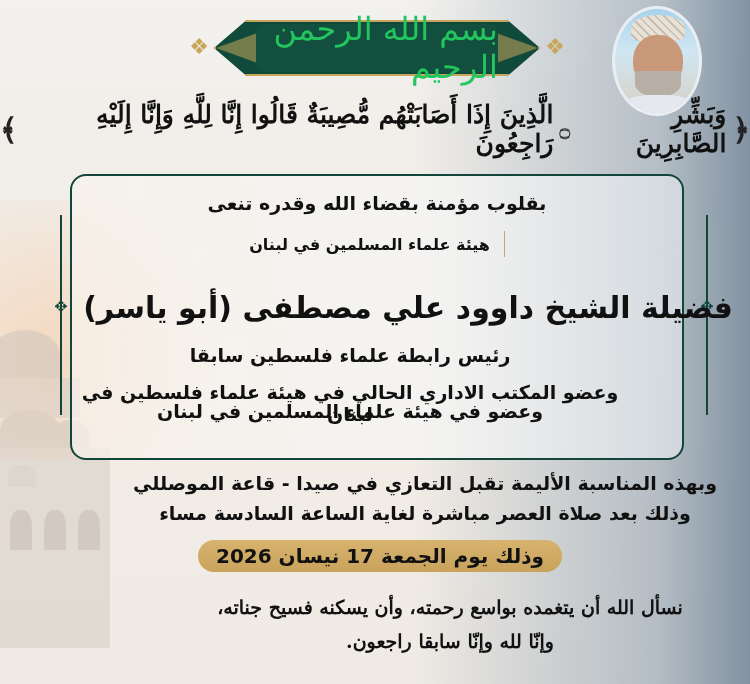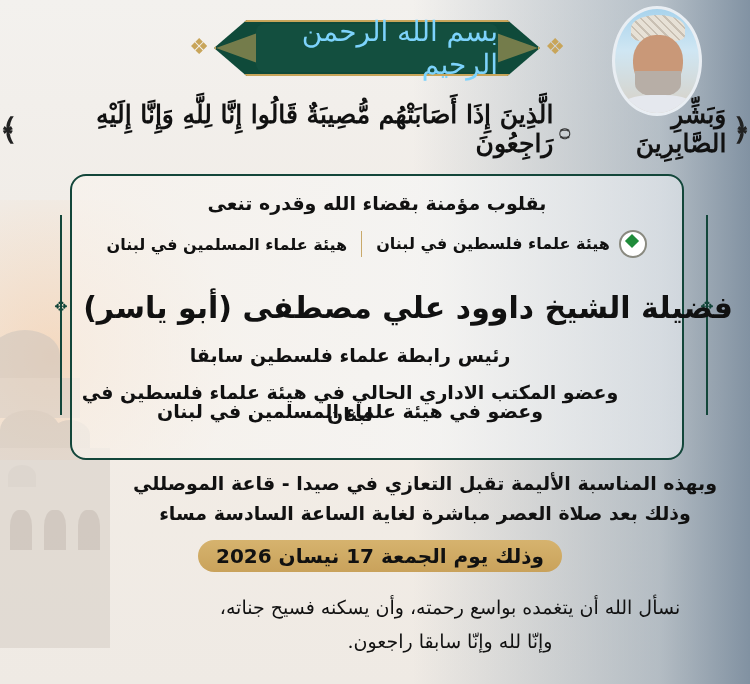--- a/index.html
+++ b/index.html
@@ -29,21 +29,21 @@
     .banner-plate {
       position: absolute; left: 28px; right: 28px; top: 0; bottom: 0;
       background: #0f4a3a;
       border: 2px solid #c8a55a;
       clip-path: polygon(10% 0, 90% 0, 100% 50%, 90% 100%, 10% 100%, 0 50%);
     }
     .banner-inner {
       position: absolute; left: 70px; right: 70px; top: 4px; bottom: 4px;
       background: #134f3f; border-radius: 8px;
       display: flex; align-items: center; justify-content: center;
-      color: #7dd3fc; font-family: "DejaVu Serif", serif; font-size: 28px;
+      color: #22c55e; font-family: "DejaVu Serif", serif; font-size: 32px;
       direction: rtl;
     }
     .banner-orn { position: absolute; top: 16px; width: 22px; height: 22px; color: #c8a55a; font-size: 22px; line-height: 22px; text-align: center; }
     .banner-orn.l { left: 2px; } .banner-orn.r { right: 2px; }
     .banner-wing { position: absolute; top: 10px; width: 50px; height: 36px; background: rgba(200,165,90,0.55); }
     .banner-wing.l { left: 30px; clip-path: polygon(0 50%, 100% 0, 100% 100%); }
     .banner-wing.r { right: 30px; clip-path: polygon(100% 50%, 0 0, 0 100%); }
 
     
     .photo {
@@ -98,21 +98,21 @@
 
     .cond { position: absolute; left: 120px; width: 610px; font-size: 19px; font-weight: bold; }
     .cond.c1 { top: 472px; } .cond.c2 { top: 502px; }
 
     .date-pill {
       position: absolute; left: 198px; top: 540px; width: 364px; height: 32px;
       background: linear-gradient(180deg, #d6b36e, #c9a25b);
       border-radius: 18px; display: flex; align-items: center; justify-content: center;
       font-size: 20px; font-weight: bold; direction: rtl;
     }
-    .prayer { position: absolute; left: 170px; width: 560px; font-family: "DejaVu Serif", serif; font-size: 19px; }
+    .prayer { position: absolute; left: 170px; width: 560px; font-family: "DejaVu Serif", serif; font-size: 19px; font-weight: bold; }
     .prayer.p1 { top: 596px; } .prayer.p2 { top: 630px; }
   </style>
 </head>
 <body>
 
 <div class="warm-glow"></div>
 
 <div class="mosque">
   <div class="dome" style="left:-10px;top:0;width:70px;height:50px;"></div>
   <div class="mbody" style="left:-10px;top:48px;width:90px;height:40px;"></div>
@@ -151,24 +151,20 @@
 
 <div class="frame"></div>
 <div class="frame-side l"></div>
 <div class="frame-side r"></div>
 <div class="frame-knot l">✥</div>
 <div class="frame-knot r">✥</div>
 
 <div class="intro ar">بقلوب مؤمنة بقضاء الله وقدره تنعى</div>
 
 <div class="orgs">
-  <span>
-    <span class="org-logo"></span>
-    <span>هيئة علماء فلسطين في لبنان</span>
-  </span>
   <span class="org-sep"></span>
   <span>هيئة علماء المسلمين في لبنان</span>
 </div>
 
 <div class="name ar">فضيلة الشيخ داوود علي مصطفى (أبو ياسر)</div>
 <div class="role r1 ar">رئيس رابطة علماء فلسطين سابقا</div>
 <div class="role r2 ar">وعضو المكتب الاداري الحالي في هيئة علماء فلسطين في لبنان</div>
 <div class="role r3 ar">وعضو في هيئة علماء المسلمين في لبنان</div>
 
 <div class="cond c1 ar">وبهذه المناسبة الأليمة تقبل التعازي في صيدا - قاعة الموصللي</div>

